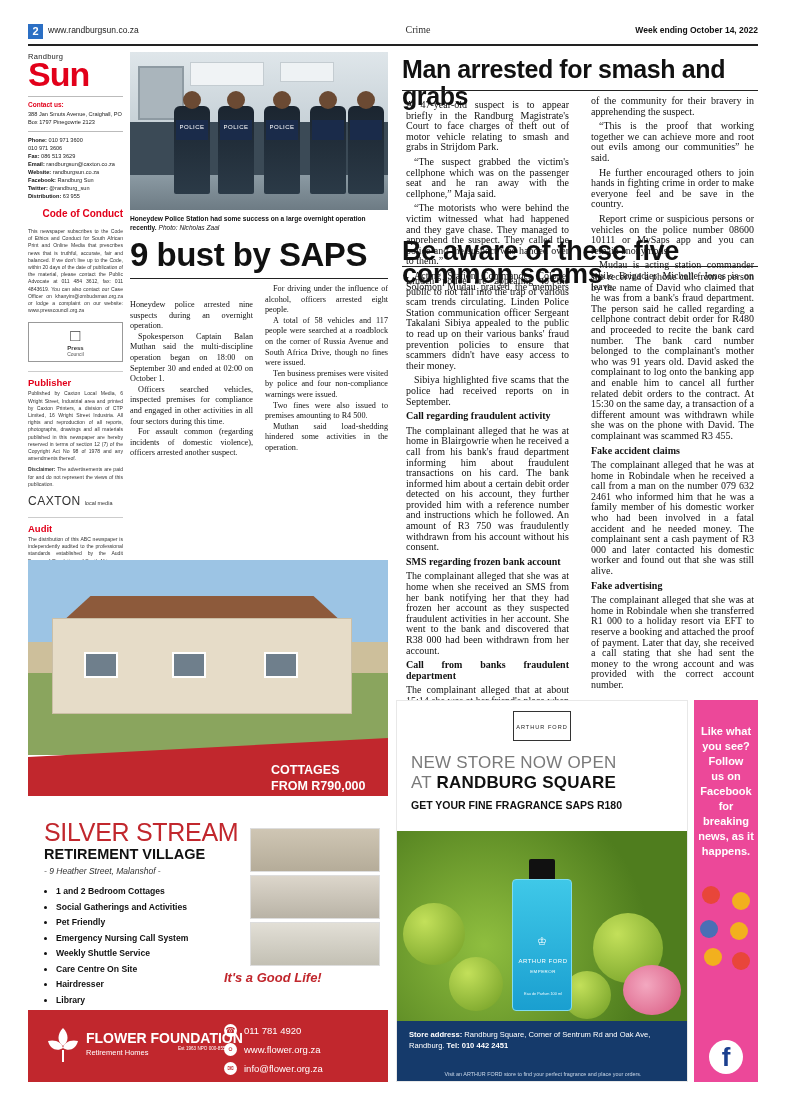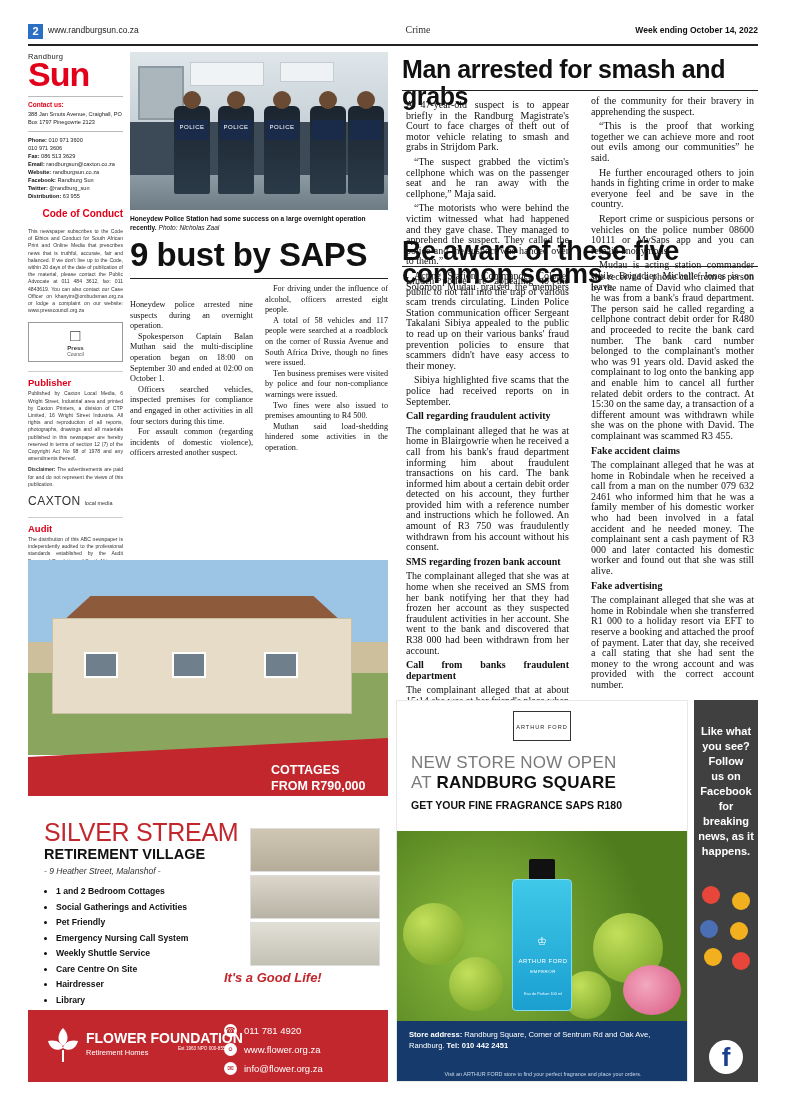--- a/index.html
+++ b/index.html
@@ -285,21 +285,21 @@
   }
   .af-store b { font-weight: bold; }
   .af-foot {
     position: absolute; left: 0; bottom: 4px; width: 292px; text-align: center;
     font-family: "Liberation Sans", sans-serif; font-size: 5.4px; color: #c9d7e8;
   }
 
   
   .ad-fb {
     position: absolute; left: 694px; top: 700px; width: 64px; height: 382px;
-    background: #404040; overflow: hidden;
+    background: #ec4899; overflow: hidden;
   }
   .fb-text {
     position: absolute; left: 0; top: 24px; width: 64px; text-align: center;
     font-family: "Liberation Sans", sans-serif; font-weight: bold; font-size: 11px;
     line-height: 15px; color: #ffffff;
   }
   .fb-emojis { position: absolute; left: 0; top: 186px; width: 64px; }
   .emoji {
     position: absolute; border-radius: 50%;
     font-family: "DejaVu Sans", sans-serif; font-size: 10px; text-align: center;

